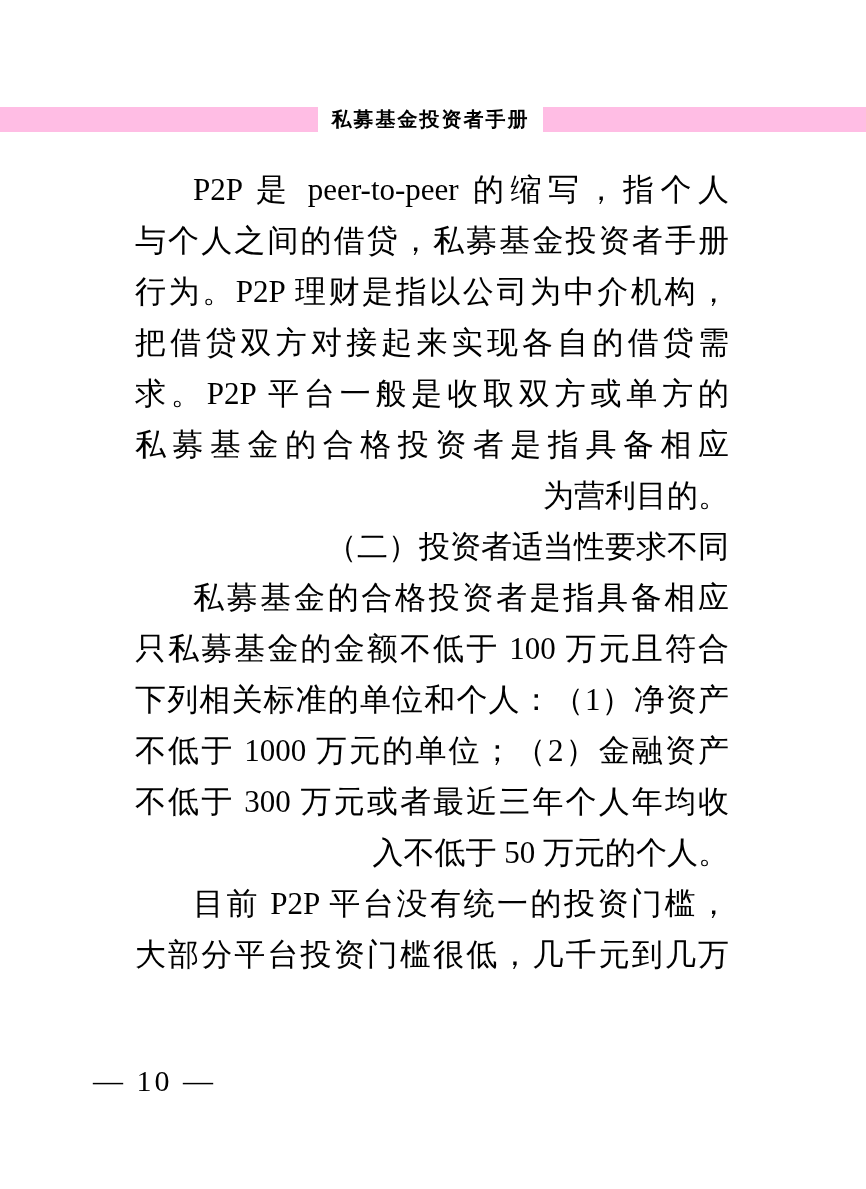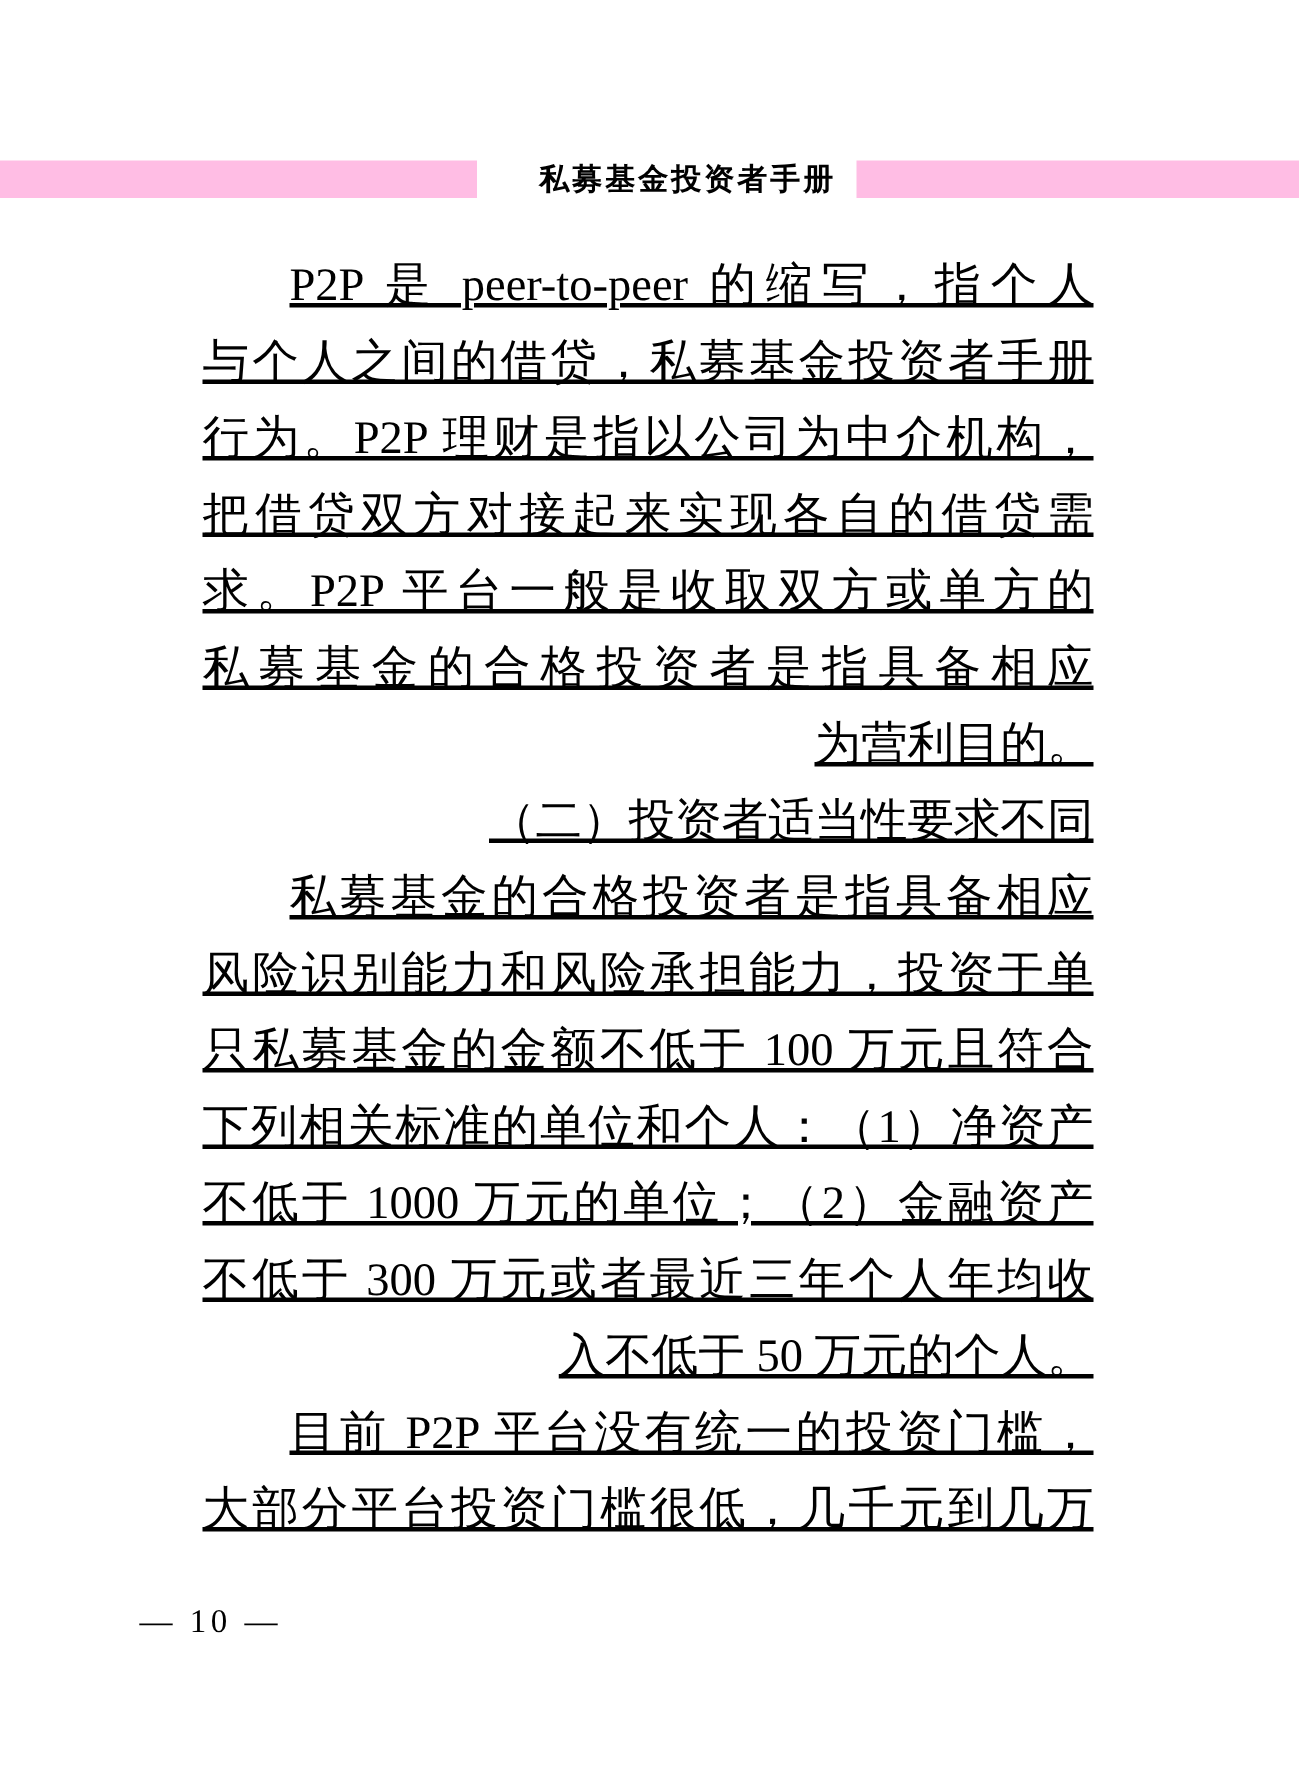--- a/index.html
+++ b/index.html
@@ -24,56 +24,54 @@
     align-items: stretch;
   }
   .bar { background: #ffbde4; height: 25px; }
   .bar-left { width: 318px; }
   .bar-right { flex: 1; }
   .title-cell {
     width: 225px;
     display: flex;
     justify-content: center;
     align-items: center;
-    padding-left: 28px;
   }
   .running-title {
     font-size: 20px;
     font-weight: bold;
     letter-spacing: 2px;
     white-space: nowrap;
   }
 
   
   .text-block {
     position: absolute;
     left: 135px;
     top: 164px;
     width: 594px;
-    text-decoration: underline;
   }
   .line {
     height: 51px;
     line-height: 51px;
     font-size: 31px;
     text-align: right;
   }
   .line.just {
     text-align: justify;
     text-align-last: justify;
     text-justify: inter-character;
   }
   .line.indent { text-indent: 58px; }
 
   
   .page-number {
     position: absolute;
     left: 93px;
     top: 1063px;
-    font-size: 22px;
+    font-size: 30px;
     line-height: 36px;
     letter-spacing: 3px;
     white-space: nowrap;
     text-align: right;
   }
 </style>
 </head>
 <body>
 
 <div class="page">
@@ -89,21 +87,20 @@
   <div class="text-block">
     <div class="line just indent">P2P 是 peer-to-peer 的缩写，指个人</div>
     <div class="line just">与个人之间的借贷，私募基金投资者手册</div>
     <div class="line just">行为。P2P 理财是指以公司为中介机构，</div>
     <div class="line just">把借贷双方对接起来实现各自的借贷需</div>
     <div class="line just">求。P2P 平台一般是收取双方或单方的</div>
     <div class="line just">私募基金的合格投资者是指具备相应</div>
     <div class="line">为营利目的。</div>
     <div class="line indent">（二）投资者适当性要求不同</div>
     <div class="line just indent">私募基金的合格投资者是指具备相应</div>
-    <div class="line just">风险识别能力和风险承担能力，投资于单</div>
     <div class="line just">只私募基金的金额不低于 100 万元且符合</div>
     <div class="line just">下列相关标准的单位和个人：（1）净资产</div>
     <div class="line just">不低于 1000 万元的单位；（2）金融资产</div>
     <div class="line just">不低于 300 万元或者最近三年个人年均收</div>
     <div class="line">入不低于 50 万元的个人。</div>
     <div class="line just indent">目前 P2P 平台没有统一的投资门槛，</div>
     <div class="line just">大部分平台投资门槛很低，几千元到几万</div>
   </div>
 
   <div class="page-number">— 10 —</div>

